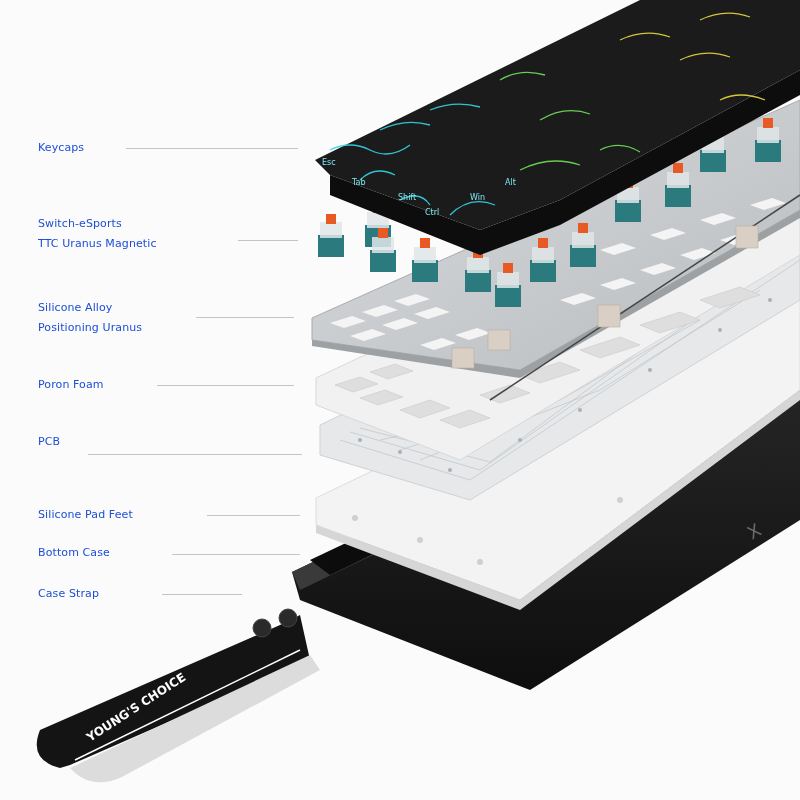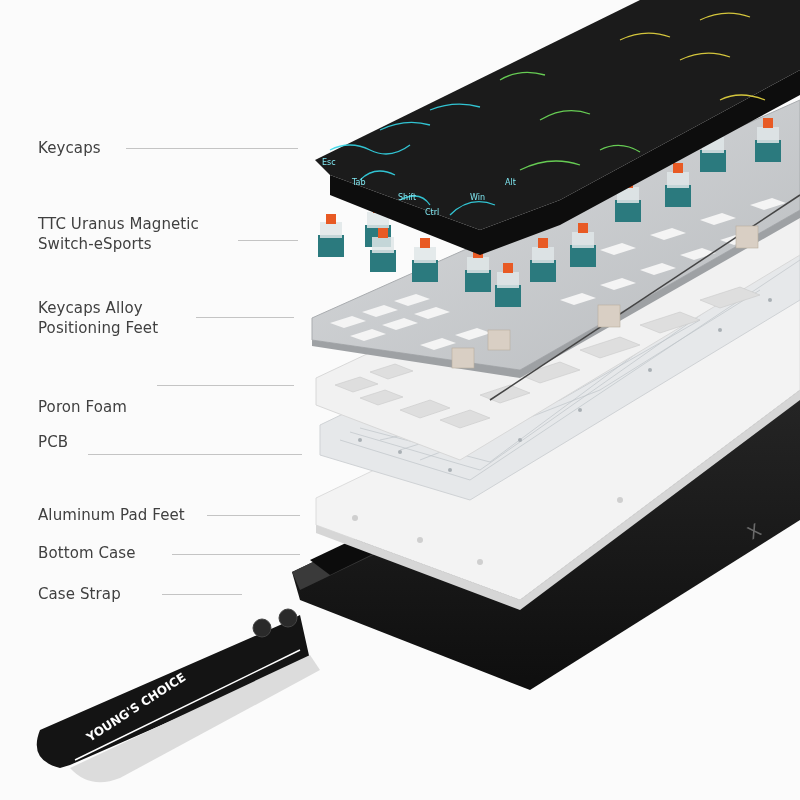--- a/index.html
+++ b/index.html
@@ -1,46 +1,46 @@
 <!DOCTYPE html>
 <html><head>
   <meta charset="utf-8">
   <style>
     html, body { margin:0; padding:0; }
     body { width:800px; height:800px; background:#fbfbfb; position:relative; overflow:hidden;
            font-family:"DejaVu Sans", "Liberation Sans", sans-serif; color:#1f1f1f; }
-    .label { position:absolute; left:38px; font-size:15px; line-height:20px; color:#404040; letter-spacing:0.1px; }
+    .label { position:absolute; left:38px; font-size:11px; line-height:20px; color:#1d4ed8; letter-spacing:0.1px; }
     .leader { position:absolute; height:1px; background:#c4c4c4; }
     svg.scene { position:absolute; left:0; top:0; width:800px; height:800px; }
   </style>
 </head>
 <body>
 
 <div class="label" style="top:138px;">Keycaps</div>
 <div class="leader" style="left:126px; top:148px; width:172px;"></div>
 
 <div class="label" style="top:214px;">
+  <div>Switch-eSports</div>
   <div>TTC Uranus Magnetic</div>
-  <div>Switch-eSports</div>
 </div>
 <div class="leader" style="left:238px; top:240px; width:60px;"></div>
 
 <div class="label" style="top:298px;">
-  <div>Keycaps Alloy</div>
-  <div>Positioning Feet</div>
+  <div>Silicone Alloy</div>
+  <div>Positioning Uranus</div>
 </div>
 <div class="leader" style="left:196px; top:317px; width:98px;"></div>
 
-<div class="label" style="top:397px;text-align:center;">Poron Foam</div>
+<div class="label" style="top:375px;text-align:center;">Poron Foam</div>
 <div class="leader" style="left:157px; top:385px; width:137px;"></div>
 
 <div class="label" style="top:432px;">PCB</div>
 <div class="leader" style="left:88px; top:454px; width:214px;"></div>
 
-<div class="label" style="top:505px;">Aluminum Pad Feet</div>
+<div class="label" style="top:505px;">Silicone Pad Feet</div>
 <div class="leader" style="left:207px; top:515px; width:93px;"></div>
 
 <div class="label" style="top:543px;text-align:right;">Bottom Case</div>
 <div class="leader" style="left:172px; top:554px; width:128px;"></div>
 
 <div class="label" style="top:584px;">Case Strap</div>
 <div class="leader" style="left:162px; top:594px; width:80px;"></div>
 
 <svg class="scene" viewBox="0 0 800 800">
   <defs>

